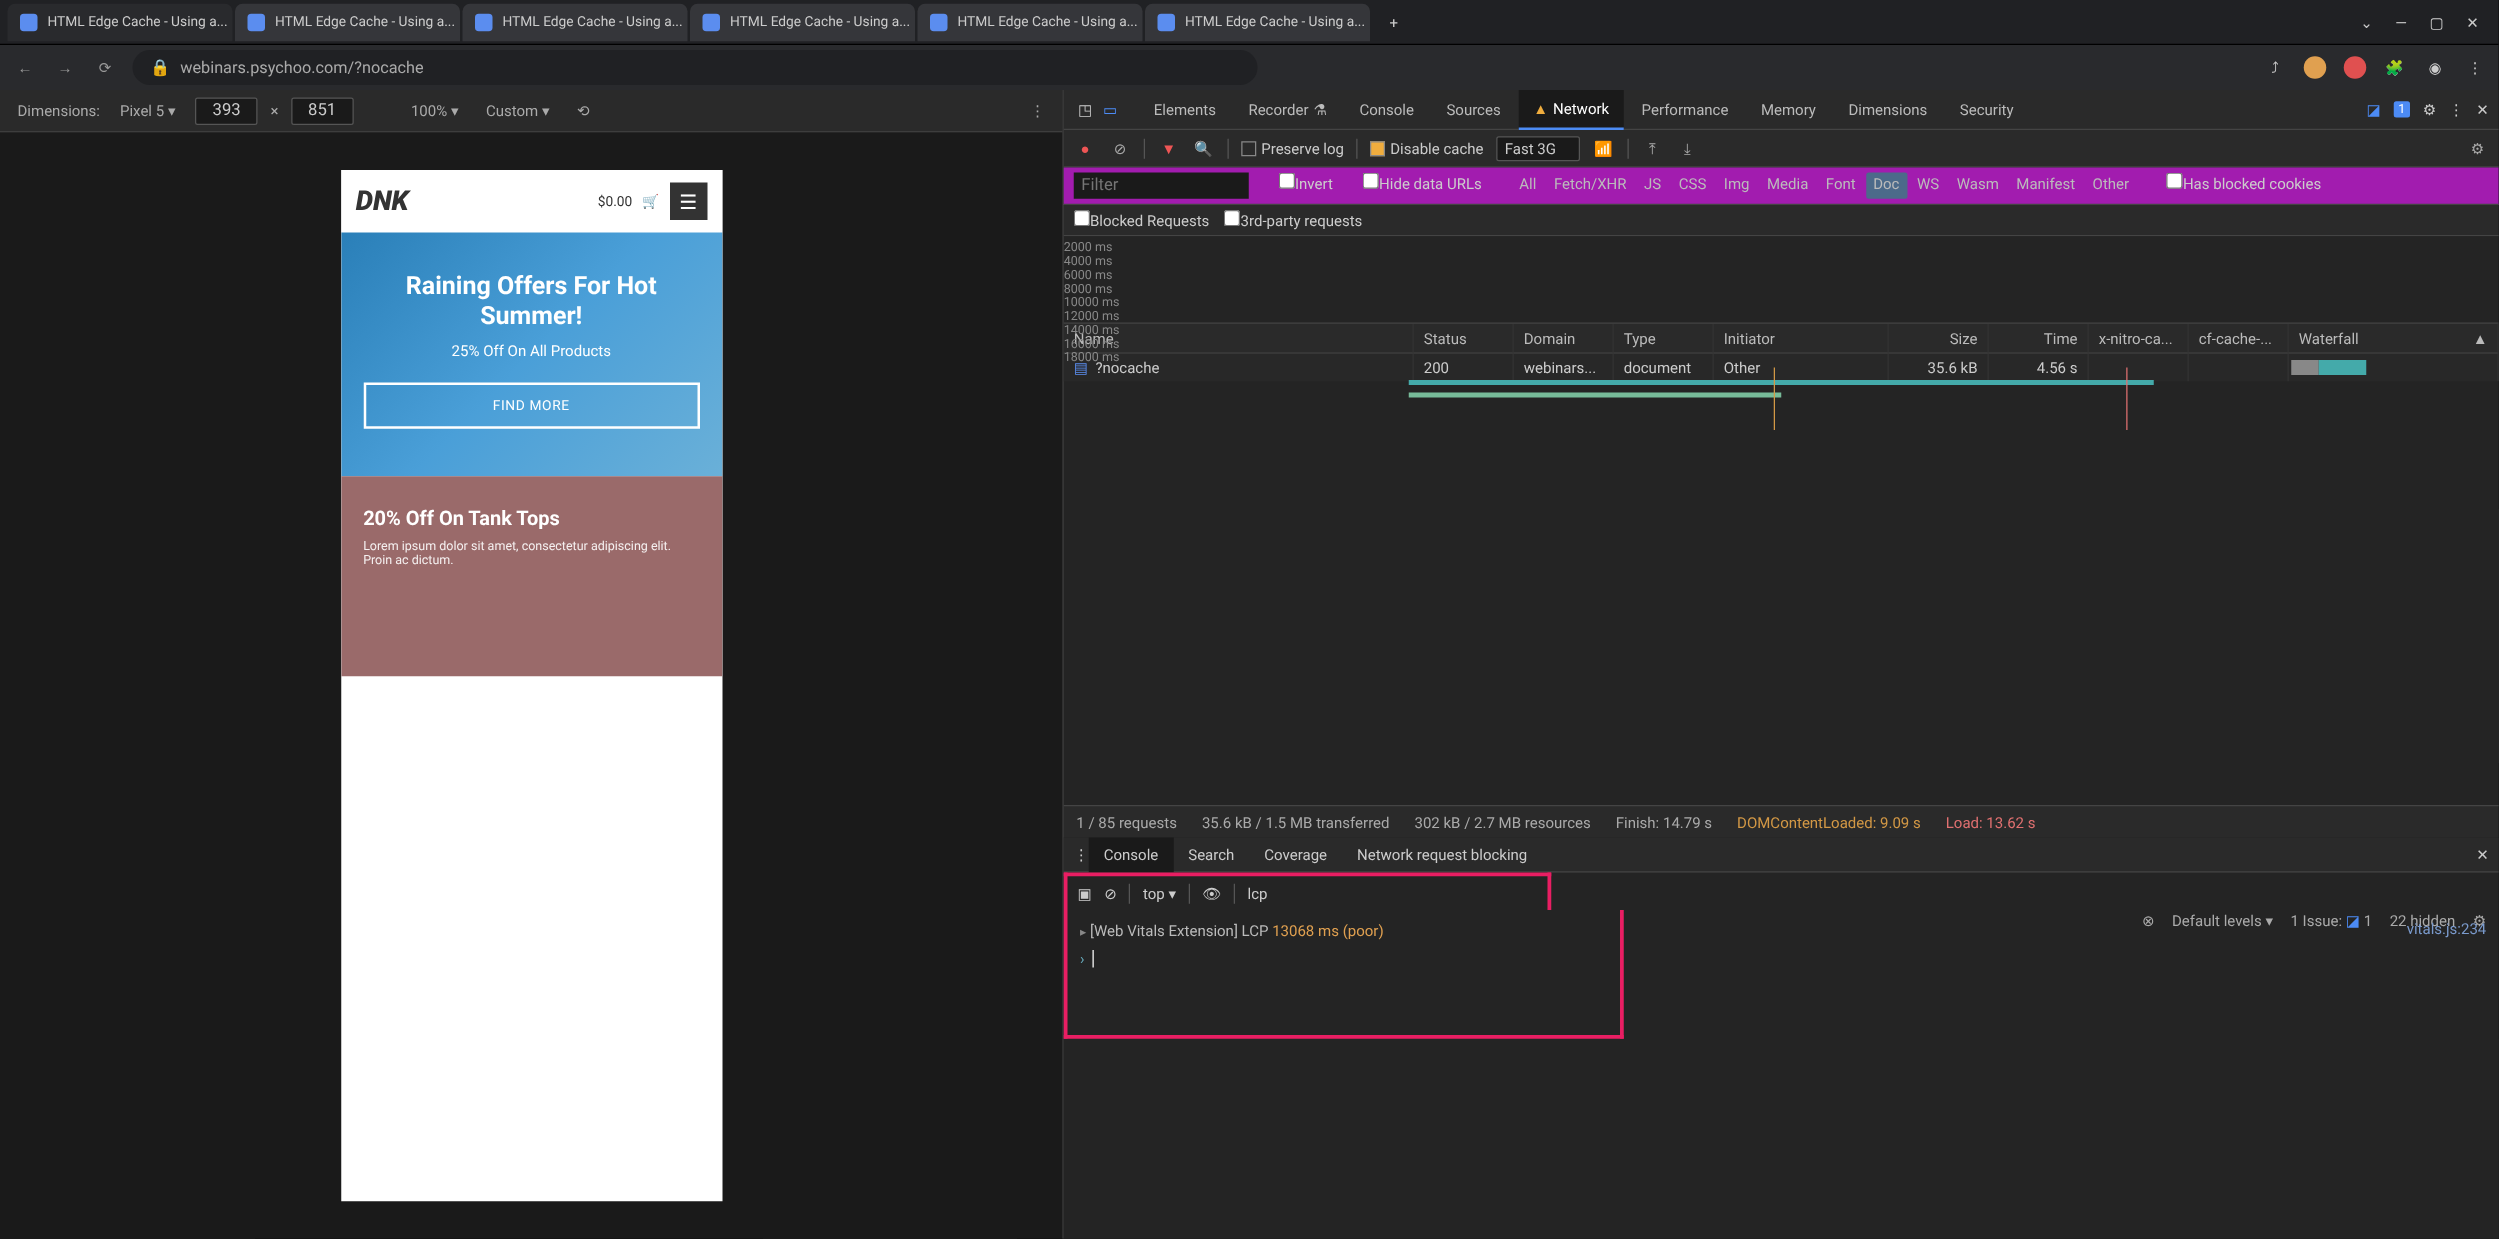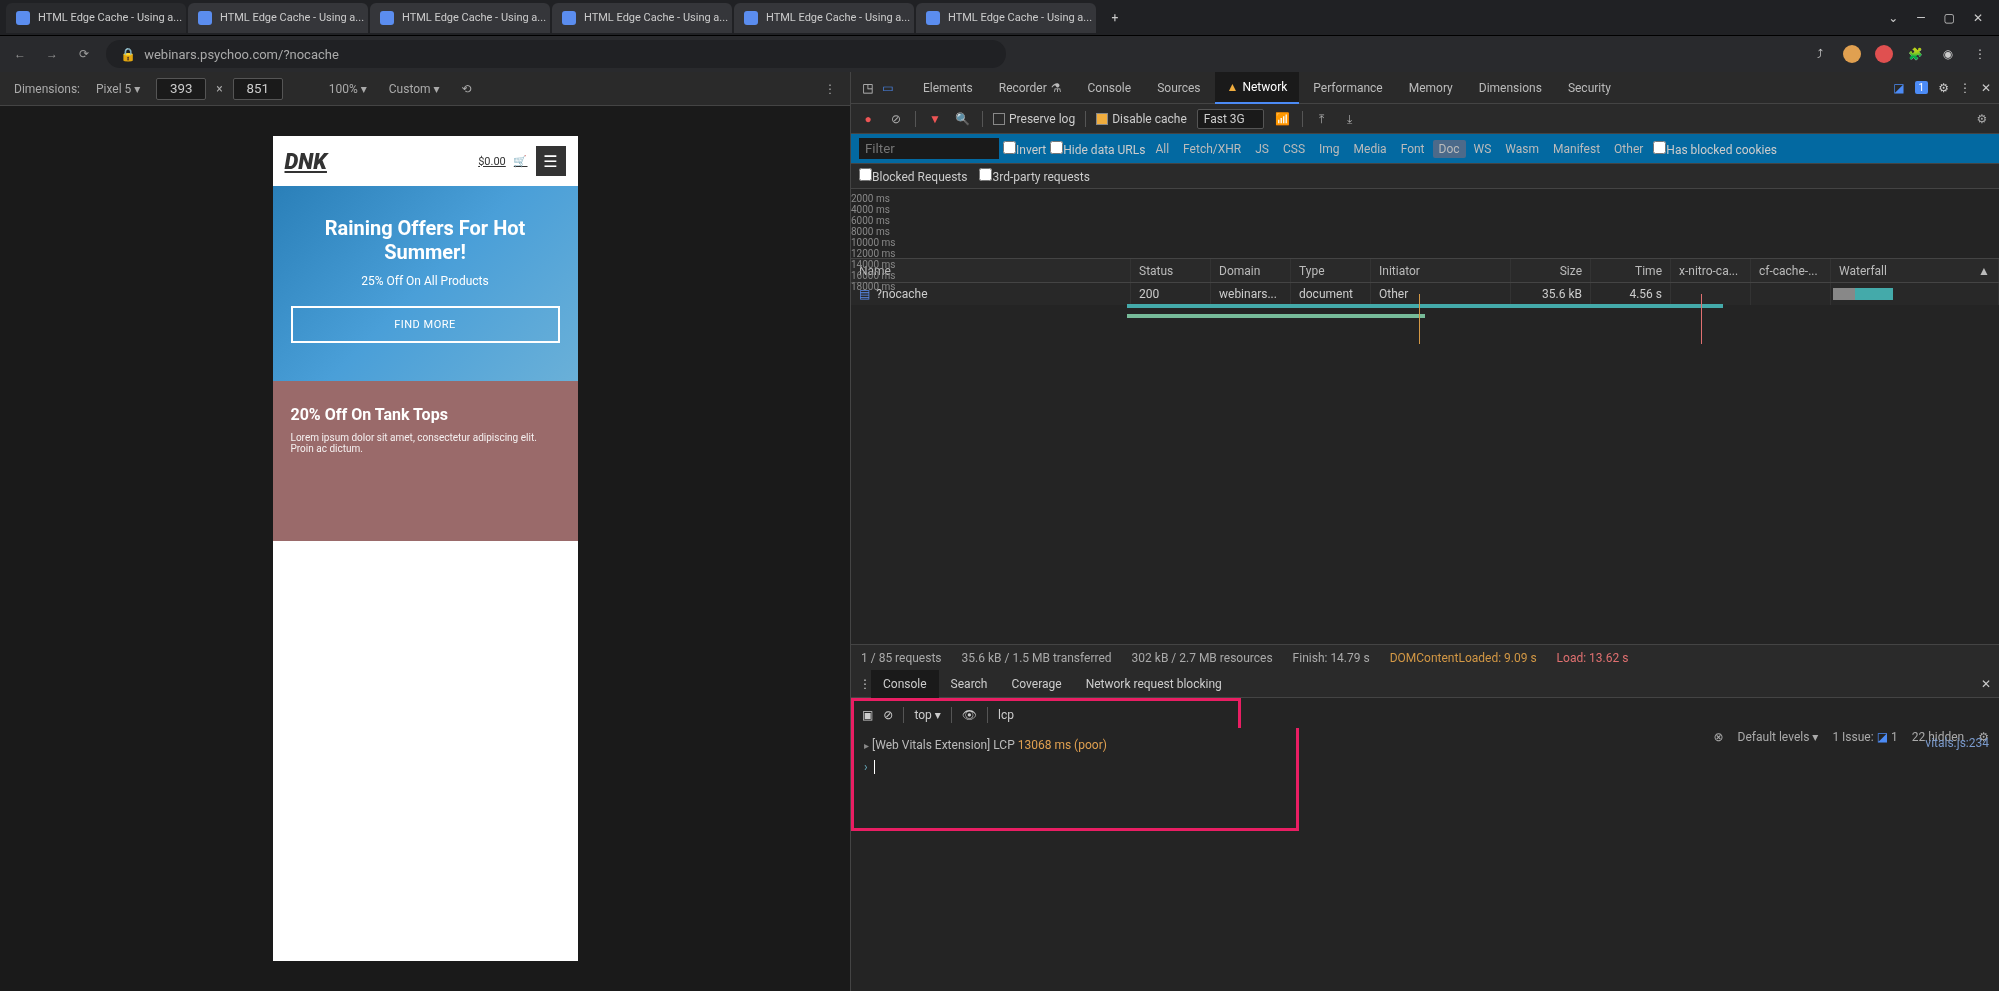--- a/index.html
+++ b/index.html
@@ -26,21 +26,21 @@
 
 
 .resp-bar{height:34px;background:#2a2a2a;border-bottom:1px solid #444;display:flex;align-items:center;padding:0 14px;gap:10px;color:#aaa;}
 .resp-bar .dim-input{background:#1a1a1a;border:1px solid #555;width:50px;height:22px;text-align:center;color:#ccc;border-radius:2px;}
 .resp-bar .sel{padding:0 6px;}
 .resp-more{margin-left:auto;}
 
 
 .viewport{flex:1;display:flex;justify-content:center;padding:30px 0;background:#1a1a1a;overflow:auto;}
 .device{width:305px;background:#fff;color:#333;overflow:hidden;}
-.dev-header{display:flex;align-items:center;justify-content:space-between;padding:10px 12px;background:#fff;text-decoration:underline;}
+.dev-header{display:flex;align-items:center;justify-content:space-between;padding:10px 12px;background:#fff;}
 .dev-logo{font-weight:900;font-style:italic;font-size:22px;}
 .dev-cart{display:flex;align-items:center;gap:8px;font-size:11px;}
 .burger{width:30px;height:30px;background:#333;color:#fff;display:flex;align-items:center;justify-content:center;font-size:16px;}
 .hero{background:linear-gradient(135deg,#2a7fb8 0%,#4a9fd8 50%,#6ab0d8 100%);color:#fff;text-align:center;padding:30px 18px;position:relative;}
 .hero h2{font-size:20px;margin-bottom:10px;}
 .hero p{font-size:12px;margin-bottom:18px;}
 .hero .btn{display:block;padding:10px;margin:8px 0;font-size:11px;letter-spacing:.5px;}
 .btn-solid{background:#fff;color:#333;}
 .btn-outline{border:2px solid #fff;color:#fff;}
 .logos{padding:40px 12px;text-align:right;}
@@ -63,21 +63,21 @@
 .nw-bar{height:30px;background:#2a2a2a;border-bottom:1px solid #444;display:flex;align-items:center;padding:0 8px;gap:10px;}
 .nw-bar .ic{width:18px;height:18px;display:flex;align-items:center;justify-content:center;color:#aaa;}
 .nw-bar .rec{color:#e55;}
 .nw-bar .funnel{color:#e55;}
 .nw-bar .chk{display:flex;align-items:center;gap:4px;}
 .nw-bar input[type=checkbox]{appearance:none;width:12px;height:12px;border:1px solid #888;}
 .nw-bar input[type=checkbox]:checked{background:#f0ad3e;}
 .throttle{background:#1a1a1a;border:1px solid #555;padding:2px 18px 2px 6px;color:#ccc;border-radius:2px;}
 
 
-.filt-bar{background:#0369a1;padding:4px 8px;border-bottom:1px solid #444;display:flex;flex-wrap:wrap;align-items:center;gap:4px;}
+.filt-bar{background:#a21caf;padding:4px 8px;border-bottom:1px solid #444;display:flex;flex-wrap:wrap;gap:24px;}
 .filt-input{background:#1a1a1a;border:none;color:#aaa;padding:3px 6px;width:140px;}
 .filt-types{display:flex;gap:2px;}
 .ft{padding:2px 6px;color:#bbb;border-radius:2px;}
 .ft.sel{background:#4c6a8a;}
 .filt-row2{display:flex;gap:12px;padding:4px 8px;background:#2a2a2a;border-bottom:1px solid #444;}
 
 
 .timeline{height:70px;background:#242424;border-bottom:1px solid #444;position:relative;padding-top:2px;}
 .time-ticks{display:flex;justify-content:space-around;font-size:10px;color:#888;padding:2px 0;flex-direction:column;}
 .timeline-track{position:relative;height:50px;}

